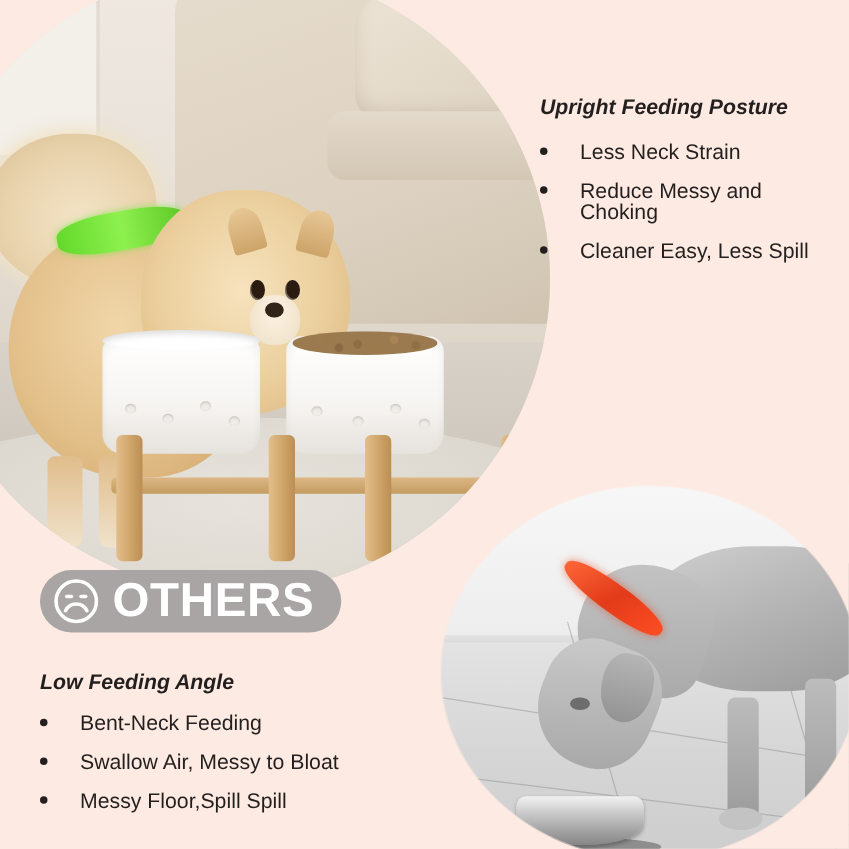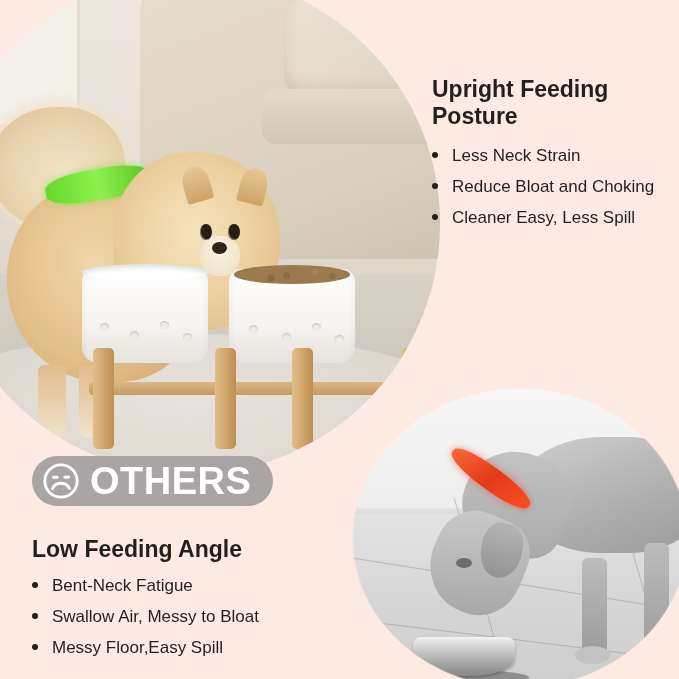--- a/index.html
+++ b/index.html
@@ -278,30 +278,31 @@
     color:#ffffff;
     font-size:38px;
     font-weight:bold;
     letter-spacing:.5px;
     line-height:1;
     font-family:"Liberation Sans", sans-serif;
   }
 
   .subtitle {
     margin-top:16px;
-    font-size:23px;
+    font-size:17px;
     font-weight:bold;
     color:#231f1e;
+    font-style:italic;
   }
   .panel-others .subtitle { margin-top:30px; }
 
   .bullets { margin-top:17px; list-style:none; }
   .panel-others .bullets { margin-top:14px; }
   .bullets li {
-    display:flex; align-items:baseline; gap:14px;
+    display:flex; align-items:baseline; gap:26px;
     font-size:17px;
     color:#231f1e;
     line-height:1.0;
     margin-bottom:14px;
   }
   .bullets li .dot {
     width:6px; height:6px; border-radius:50%;
     background:#231f1e; flex:0 0 6px;
     position:relative; top:-3px;
   }
@@ -394,21 +395,21 @@
 
     <div class="subtitle">Upright Feeding Posture</div>
 
     <ul class="bullets">
       <li>
           <span class="dot"></span>
           <span>Less Neck Strain</span>
         </li>
       <li>
           <span class="dot"></span>
-          <span>Reduce Bloat and Choking</span>
+          <span>Reduce Messy and Choking</span>
         </li>
       <li>
           <span class="dot"></span>
           <span>Cleaner Easy, Less Spill</span>
         </li>
     </ul>
   </div>
 
   <div class="panel-others">
     <div class="badge others">
@@ -421,26 +422,26 @@
         </svg>
       </span>
       <span class="badge-label">OTHERS</span>
     </div>
 
     <div class="subtitle">Low Feeding Angle</div>
 
     <ul class="bullets">
       <li>
           <span class="dot"></span>
-          <span>Bent-Neck Fatigue</span>
+          <span>Bent-Neck Feeding</span>
         </li>
       <li>
           <span class="dot"></span>
           <span>Swallow Air, Messy to Bloat</span>
         </li>
       <li>
           <span class="dot"></span>
-          <span>Messy Floor,Easy Spill</span>
+          <span>Messy Floor,Spill Spill</span>
         </li>
     </ul>
   </div>
 
 </div>
 
 </body></html>

